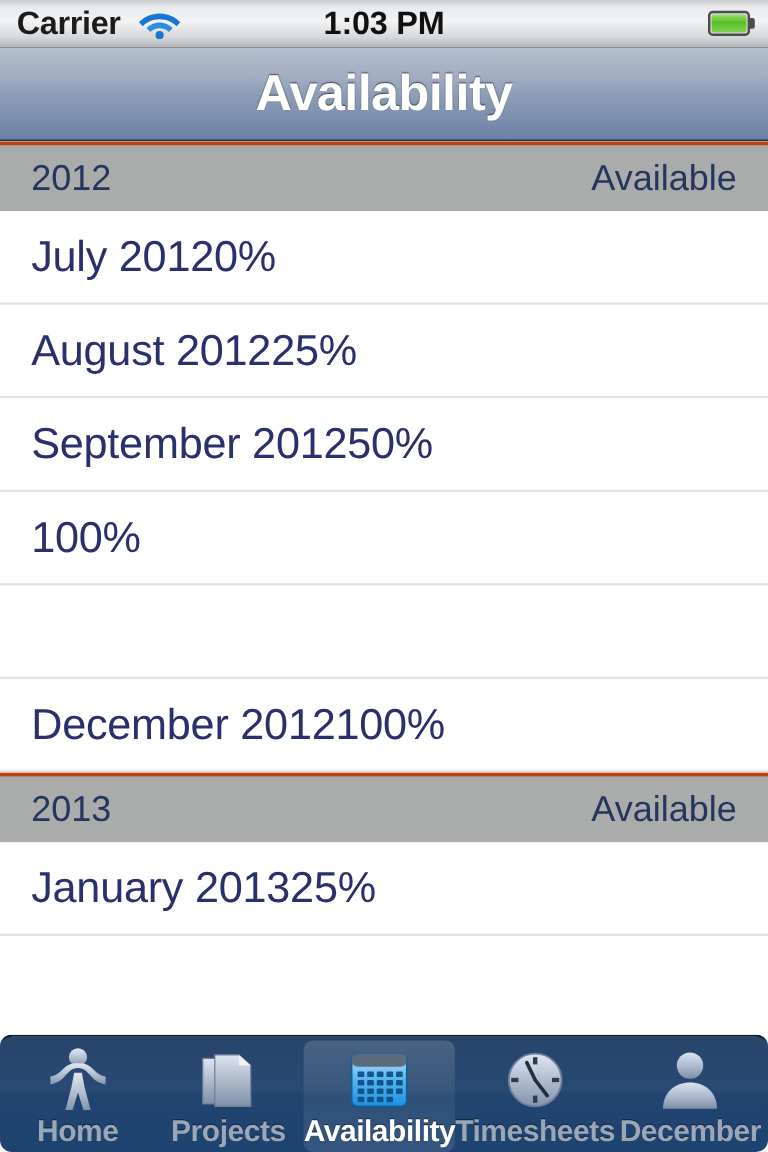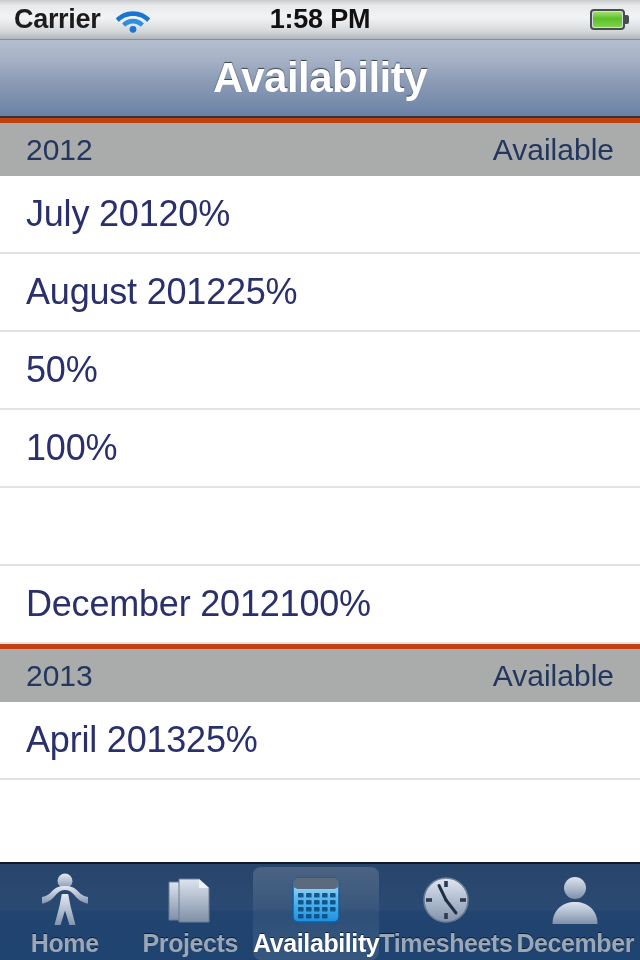--- a/index.html
+++ b/index.html
@@ -119,21 +119,21 @@
     background: #ffffff;
     position: relative;
   }
   .section-header {
     height: 58px;
     background: #aaabab;
     display: flex;
     align-items: center;
     justify-content: space-between;
     padding: 0 26px;
-    border-top: 5px solid #c2410c;
+    border-top: 3px solid #c2410c;
   }
   .section-header .sh-left,
   .section-header .sh-right {
     font-size: 30px;
     color: #23365e;
     line-height: 1;
   }
   .row {
     height: 78px;
     background: #ffffff;
@@ -158,20 +158,21 @@
 
   
   .tab-bar {
     flex: 0 0 98px;
     height: 98px;
     background: linear-gradient(to bottom, #28456b 0%, #2a4a73 47%, #21456f 50%, #1f4370 100%);
     border-top: 2px solid #0d1a2c;
     display: flex;
     align-items: stretch;
     padding: 3px 2px 0 2px;
+    border-radius: 10px;
   }
   .tab {
     flex: 1 1 20%;
     display: flex;
     flex-direction: column;
     align-items: center;
     justify-content: flex-start;
     padding-top: 5px;
     position: relative;
     border-radius: 8px;
@@ -204,21 +205,21 @@
 
   <div class="status-bar">
     <span class="carrier">Carrier</span>
 
     <svg class="wifi-icon" viewBox="0 0 38 26">
       <path d="M19 4.2 C11.8 4.2 5.6 7.4 1.8 11.6 L4.9 14.9 C8.1 11.3 13.2 9.0 19 9.0 C24.8 9.0 29.9 11.3 33.1 14.9 L36.2 11.6 C32.4 7.4 26.2 4.2 19 4.2 Z" fill="#1b76d2"></path>
       <path d="M19 11.7 C14.6 11.7 10.7 13.6 8.1 16.4 L11.2 19.7 C13.1 17.8 15.9 16.5 19 16.5 C22.1 16.5 24.9 17.8 26.8 19.7 L29.9 16.4 C27.3 13.6 23.4 11.7 19 11.7 Z" fill="#2e8fe0"></path>
       <circle cx="19" cy="22.3" r="3.4" fill="#1b76d2"></circle>
     </svg>
 
-    <span class="status-time">1:58 PM</span>
+    <span class="status-time">1:03 PM</span>
 
     <div class="battery">
       <div class="battery-body">
           <div class="battery-fill"></div>
         </div>
       <div class="battery-cap"></div>
     </div>
   </div>
 
   <div class="nav-bar">
@@ -232,37 +233,38 @@
       </div>
       <div class="row">
         <span class="row-label">July 2012</span>
         <span class="row-value">0%</span>
       </div>
       <div class="row">
         <span class="row-label">August 2012</span>
         <span class="row-value">25%</span>
       </div>
       <div class="row">
+        <span class="row-label">September 2012</span>
         <span class="row-value">50%</span>
       </div>
       <div class="row">
         <span class="row-value">100%</span>
       </div>
       <div class="row">
       </div>
       <div class="row">
         <span class="row-label">December 2012</span>
         <span class="row-value">100%</span>
       </div>
       <div class="section-header">
         <span class="sh-left">2013</span>
         <span class="sh-right">Available</span>
       </div>
       <div class="row">
-        <span class="row-label">April 2013</span>
+        <span class="row-label">January 2013</span>
         <span class="row-value">25%</span>
       </div>
     </div>
 
   <div class="tab-bar" id="tab-bar">
       <div class="tab">
         <span>
           <svg class="tab-icon" viewBox="0 0 58 56">
         <defs>
               <linearGradient id="gGrey" x1="0" y1="0" x2="0" y2="1">

